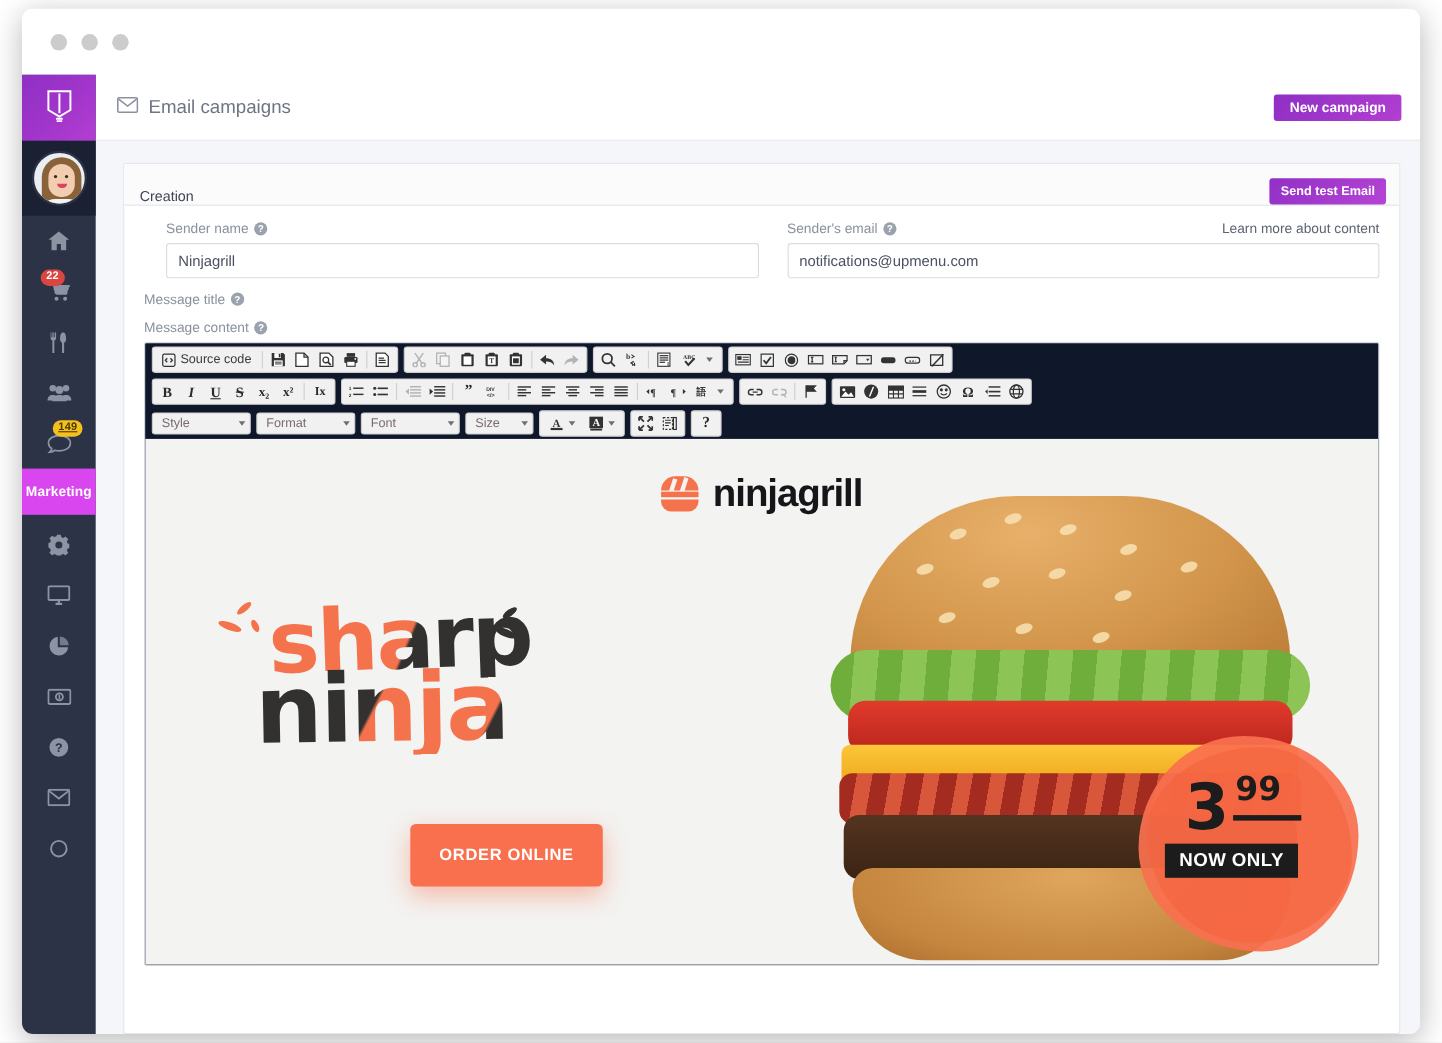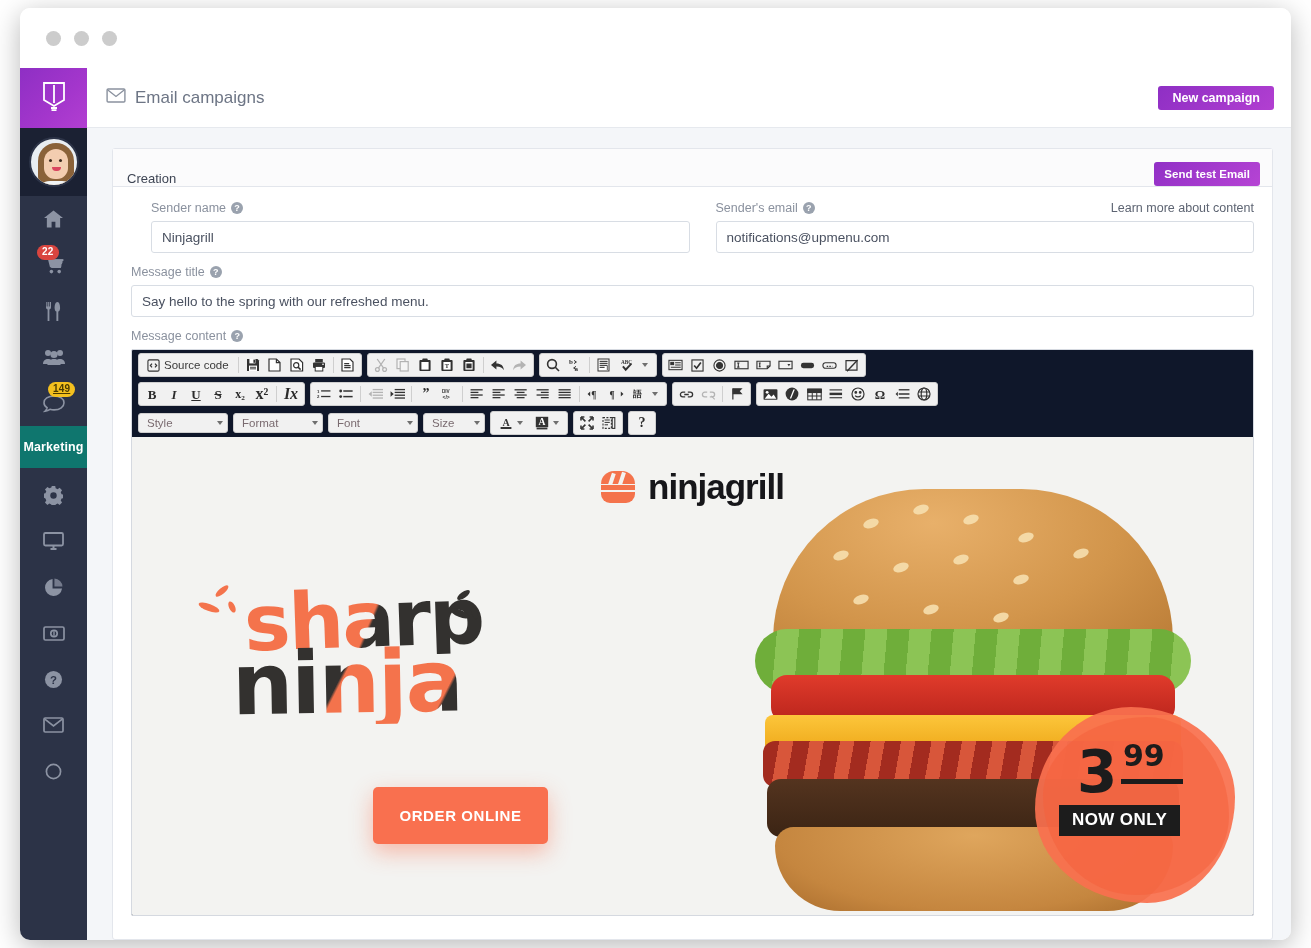--- a/index.html
+++ b/index.html
@@ -77,21 +77,21 @@
   .nav-item svg { display: block; }
   .nav-badge {
     position: absolute; font-size: 10px; font-weight: bold; color: #ffffff;
     border-radius: 9px; padding: 1px 5px 2px; line-height: 12px;
     letter-spacing: 0.2px;
   }
   .nav-badge.red { background: #d9453f; top: 3px; left: 17px; }
   .nav-badge.yellow { background: #f4c01e; color:#4a3a00; top: 2px; left: 28px; text-decoration: underline; }
 
   #nav-marketing {
-    height: 42px; background: #0f766e;
+    height: 42px; background: #d946ef;
     display: flex; align-items: center; justify-content: center;
     color: #ffffff; font-size: 12.5px; font-weight: bold;
     letter-spacing: 0.1px;
   }
 
   
   #main { flex: 1 1 auto; display: flex; flex-direction: column; background: #f4f6f9; min-width: 0; }
 
   #topbar {
     height: 60px; background: #ffffff; border-bottom: 1px solid #e6e9ee;
@@ -506,21 +506,20 @@
                 </div>
                 <input class="text-input" value="notifications@upmenu.com" style="">
               </div>
             </div>
 
             <div class="field-block">
               <div class="field-label">
                 <span>Message title</span>
                 <span class="help-dot">?</span>
               </div>
-              <input class="text-input" value="Say hello to the spring with our refreshed menu." style="">
             </div>
 
             <div>
               <div class="field-label">
                 <span>Message content</span>
                 <span class="help-dot">?</span>
               </div>
 
               <div id="editor">
 
@@ -732,25 +731,25 @@
                     <div class="tb-btn">
                         <span class="tb-txt" style="text-decoration:underline">U</span>
                       </div>
                     <div class="tb-btn">
                         <span class="tb-txt" style="text-decoration:line-through">S</span>
                       </div>
                     <div class="tb-btn">
                         <span class="tb-txt" style="font-size:12px">x₂</span>
                       </div>
                     <div class="tb-btn">
-                        <span class="tb-txt" style="font-size:16px">x²</span>
+                        <span class="tb-txt" style="font-size:12px">x²</span>
                       </div>
                     <div class="tb-sep"></div>
                     <div class="tb-btn">
-                        <span class="tb-txt" style="font-style:italic;font-size:16px">Ix</span>
+                        <span class="tb-txt" style="font-size:11px">Ix</span>
                       </div>
                   </div>
 
                   <div class="tb-group">
                     <div class="tb-btn">
                       <svg width="14" height="12" viewBox="0 0 15 12" fill="#333">
                           <text x="0" y="4.6" font-size="4.6" font-weight="bold">1</text>
                           <text x="0" y="10.8" font-size="4.6" font-weight="bold">2</text>
                           <rect x="4.4" y="2" width="10" height="1.4"></rect>
                           <rect x="4.4" y="8" width="10" height="1.4"></rect>

